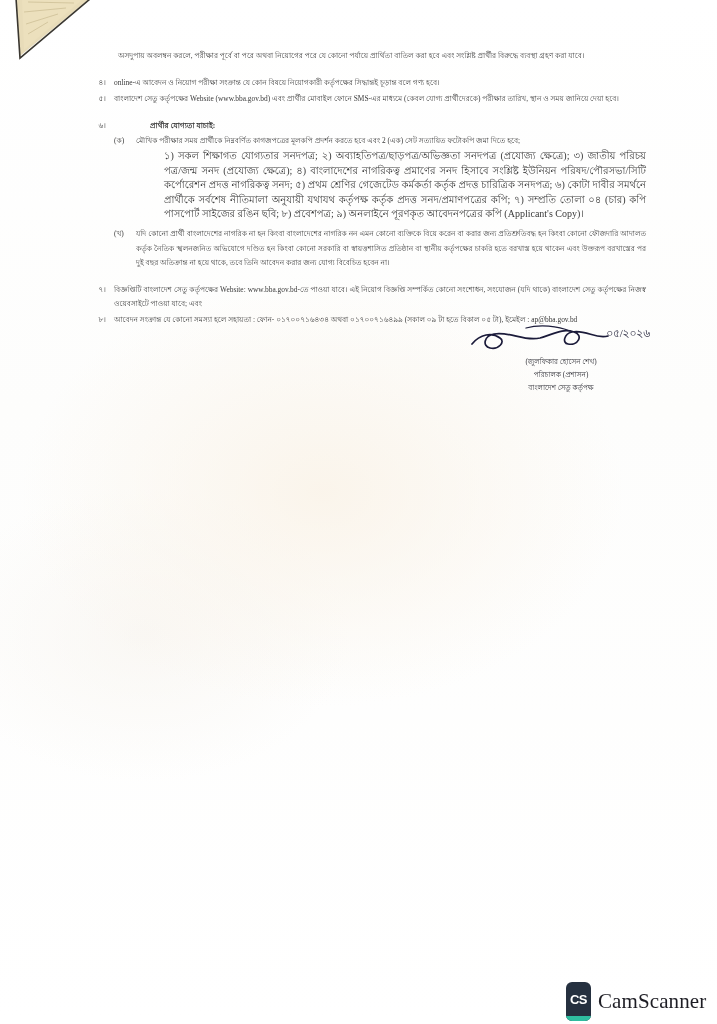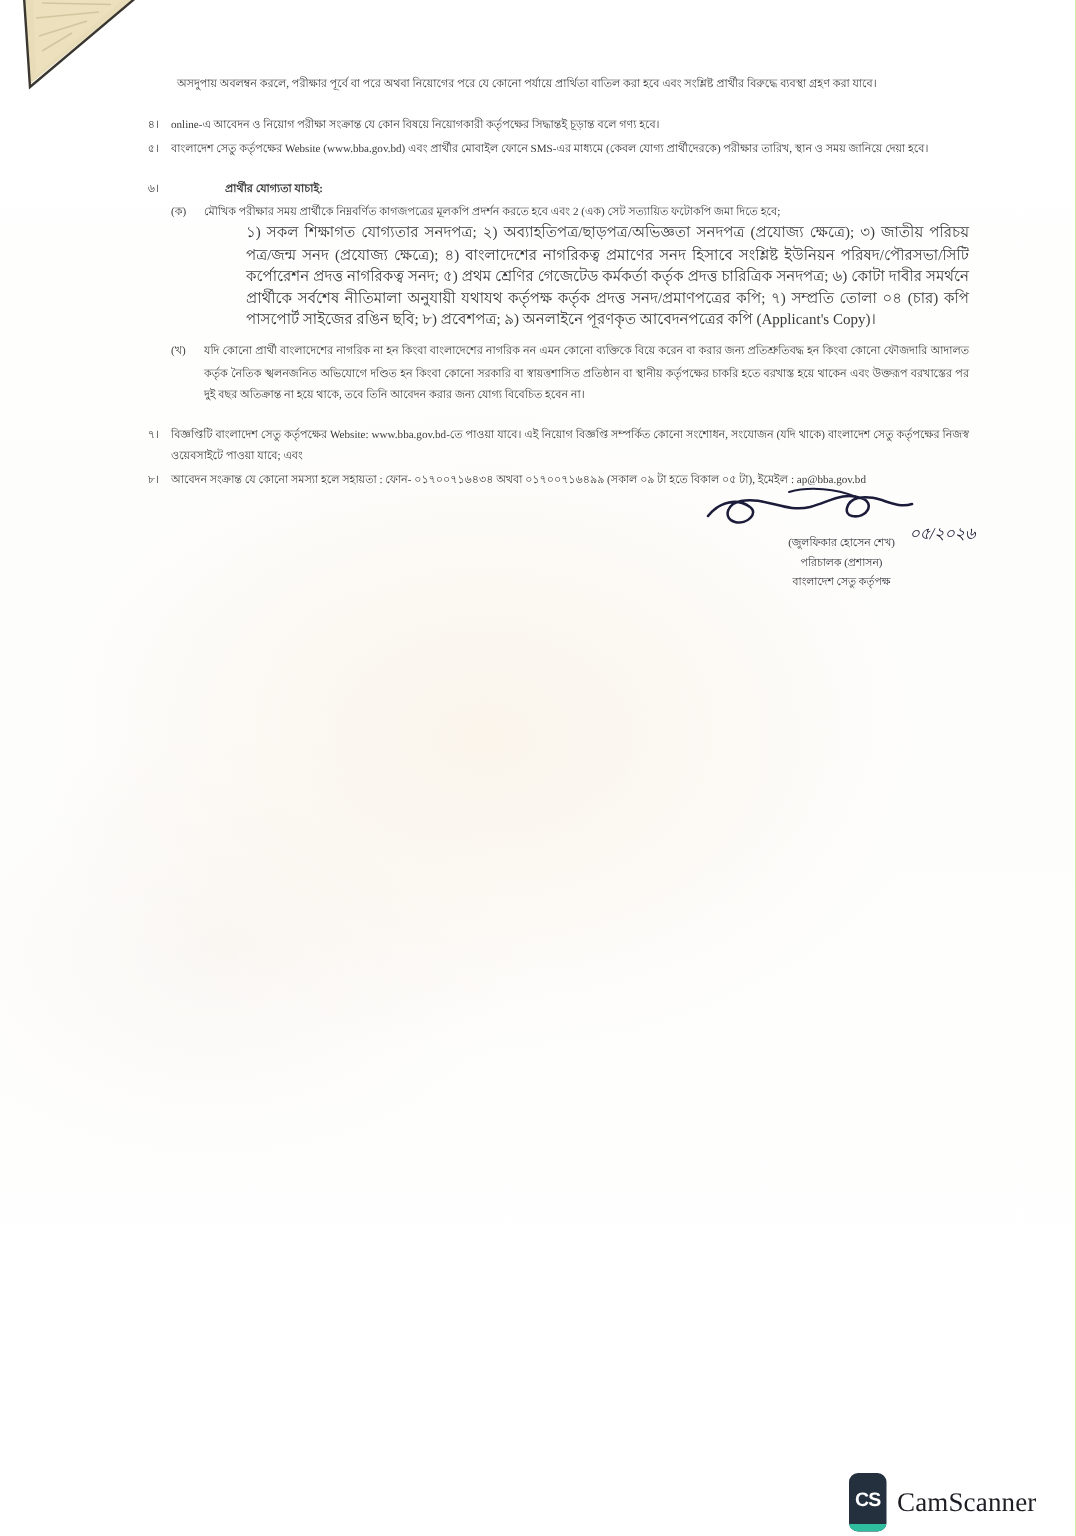--- a/index.html
+++ b/index.html
@@ -113,23 +113,22 @@
     color: #33333a;
   }
   .signature-ink {
     height: 36px;
     margin-bottom: -2px;
     position: relative;
   }
   .sig-date {
     position: absolute;
     right: 6px;
-    top: 28px;
+    top: 5px;
     font-size: 11px;
-    font-style: italic;
     color: #23233a;
     letter-spacing: -0.3px;
   }
   .sig-name, .sig-role, .sig-org { display: block; }
   .watermark {
     position: absolute;
     left: 566px;
     top: 982px;
     display: flex;
     align-items: center;
@@ -158,21 +157,21 @@
     font-family: "Liberation Sans", sans-serif;
     font-weight: bold;
     font-size: 13px;
     letter-spacing: -0.5px;
     position: relative;
     top: -2px;
     z-index: 2;
   }
   .cs-text {
     font-family: "Liberation Serif", serif;
-    font-size: 18px;
+    font-size: 21px;
     color: #1d1d24;
     letter-spacing: 0.1px;
   }
 </style>
 </head>
 <body>
 
 <div class="page">
 
   <div class="scan-tint"></div>

